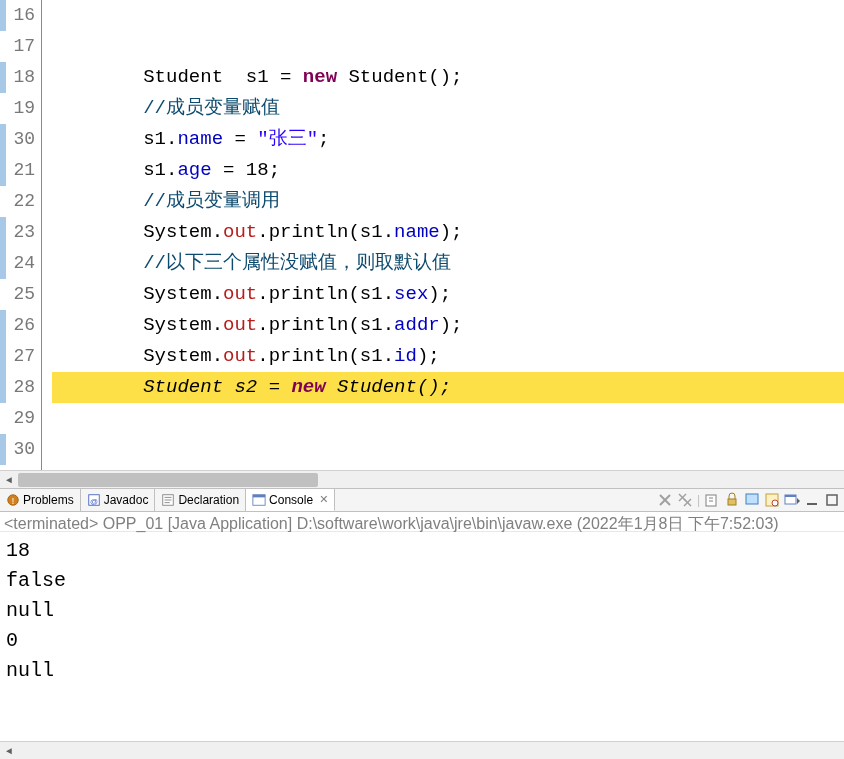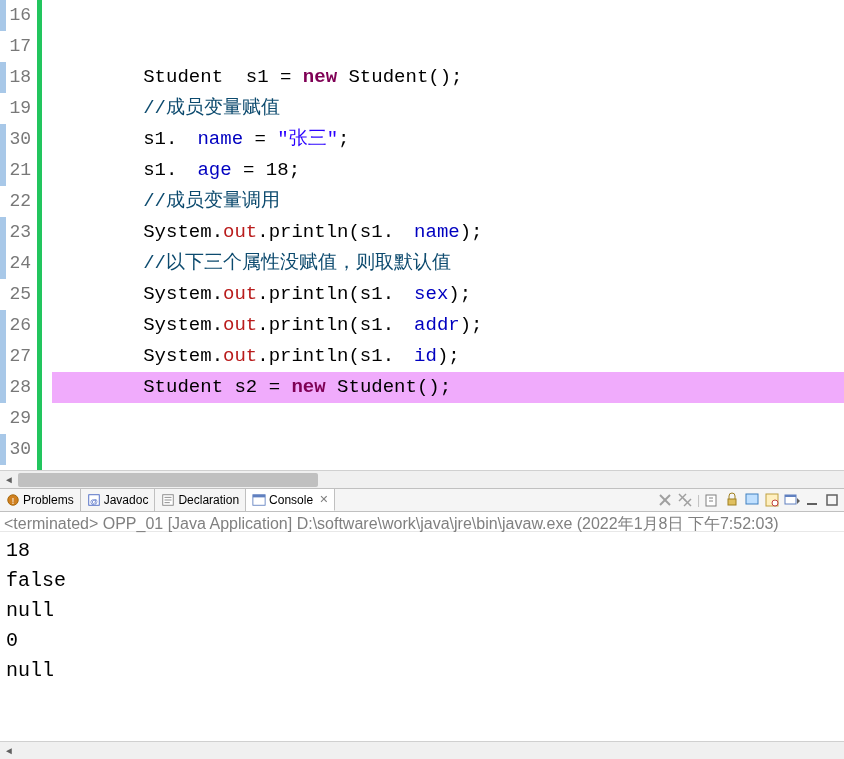--- a/index.html
+++ b/index.html
@@ -12,21 +12,21 @@
       overflow: hidden;
     }
     .editor-area {
       height: 470px;
       display: flex;
       overflow: hidden;
       position: relative;
     }
     .gutter {
       background: #ffffff;
-      border-right: 5px solid #22c55e;
+      border-right: 1px solid #22c55e;
       width: 42px;
       flex-shrink: 0;
       padding-top: 0;
     }
     .gutter-line {
       height: 31px;
       line-height: 31px;
       text-align: right;
       padding-right: 6px;
       color: #787878;
@@ -44,24 +44,25 @@
       flex: 1;
       padding-left: 10px;
     }
     .code-line {
       height: 31px;
       line-height: 31px;
       white-space: pre;
       font-size: 19px;
     }
     .code-line.highlighted {
-      background: #f0abfc;
+      background: #fde047;
+      font-style: italic;
     }
     .kw { color: #7f0055; font-weight: bold; }
-    .field { color: #0000c0; margin-left: 20px; }
+    .field { color: #0000c0; }
     .static-field { color: #b91c1c; }
     .str { color: #2a00ff; }
     .comment { color: #0c4a6e; }
     .plain { color: #000000; }
     
     .scrollbar-bottom {
       height: 18px;
       background: #f0f0f0;
       border-top: 1px solid #d0d0d0;
       position: relative;

